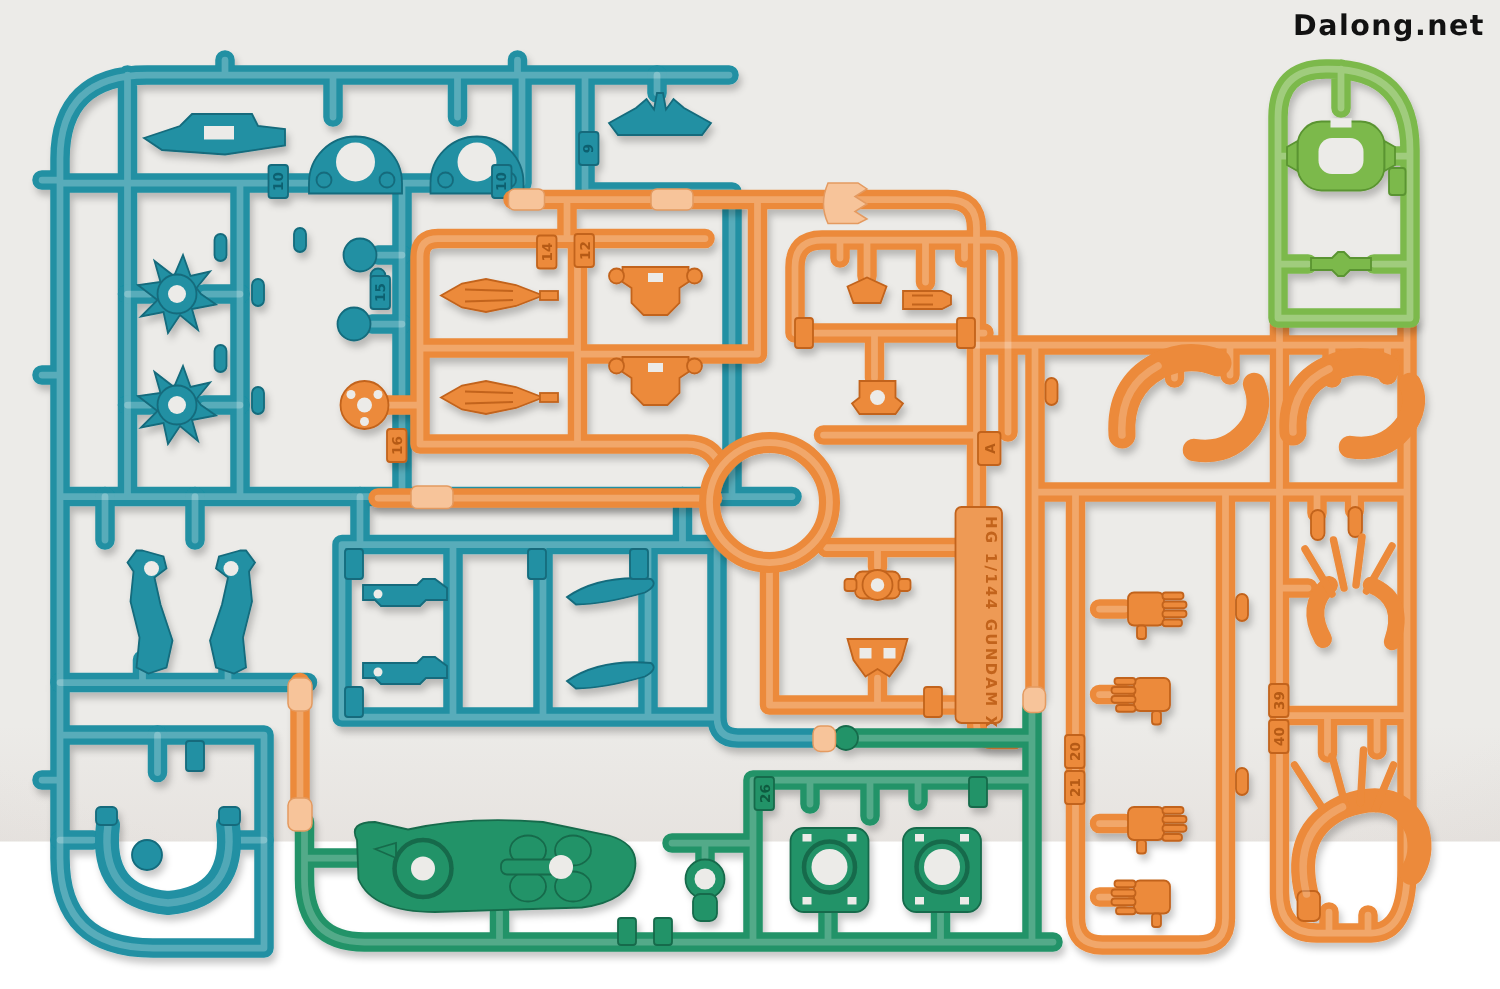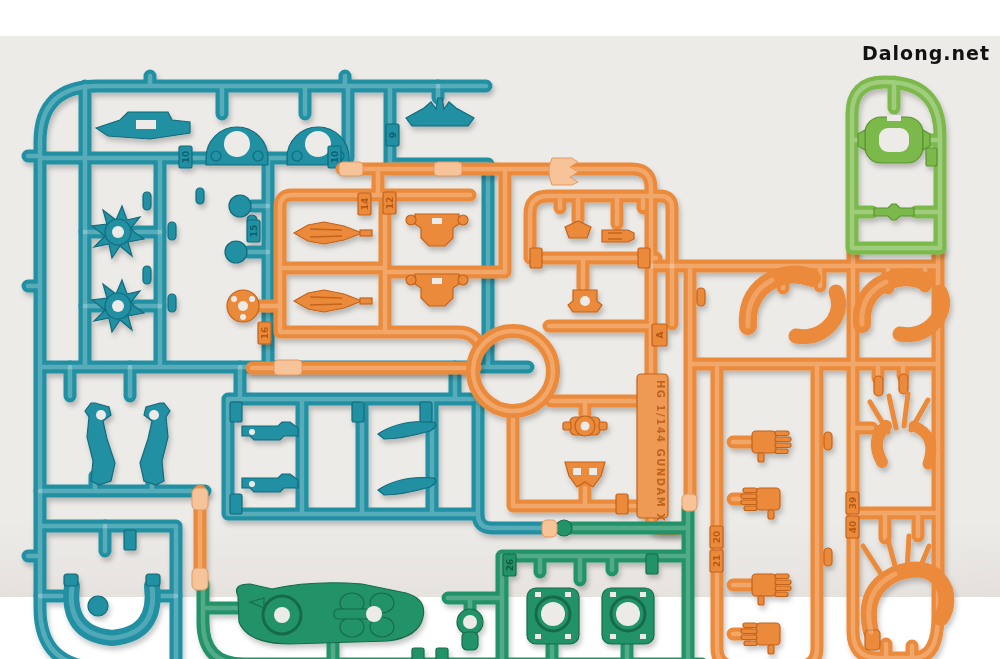--- a/index.html
+++ b/index.html
@@ -1,21 +1,20 @@
 <!DOCTYPE html>
 <html style="--background: #ecebe8; --teal: #2090a3; --orange: #ec8a3a; --light-green: #7cb94c; --dark-green: #239368; --gate-clip: #f7c49a;"><head>
 <meta charset="utf-8">
 <style>
   html,body{margin:0;padding:0;}
   body{width:1000px;height:659px;overflow:hidden;font-family:"DejaVu Sans",sans-serif;}
   .photo{position:relative;width:1000px;height:561px;
     background:
       linear-gradient(180deg, rgba(0,0,0,0) 86%, rgba(160,120,110,.07) 100%),
       radial-gradient(130% 120% at 48% 42%, var(--background,#ecebe8) 55%, #dedcd9 88%, #d3d1ce 100%);
-    margin-top: 36px;
   }
   .photo::after{content:"";position:absolute;inset:0;pointer-events:none;
     background:radial-gradient(135% 125% at 50% 40%, rgba(0,0,0,0) 62%, rgba(0,0,0,.10) 100%);}
   .watermark{position:absolute;top:6px;right:10px;z-index:5;
     font:bold 19px "DejaVu Sans",sans-serif;color:#121212;letter-spacing:1px;}
   svg{position:absolute;inset:0;}
   .f-t{fill:var(--teal);stroke:#136b7c;stroke-width:1.2;}
   .f-o{fill:var(--orange);stroke:#c2631c;stroke-width:1.2;}
   .f-g{fill:var(--light-green);stroke:#5a9430;stroke-width:1.2;}
   .f-d{fill:var(--dark-green);stroke:#176b4b;stroke-width:1.2;}

